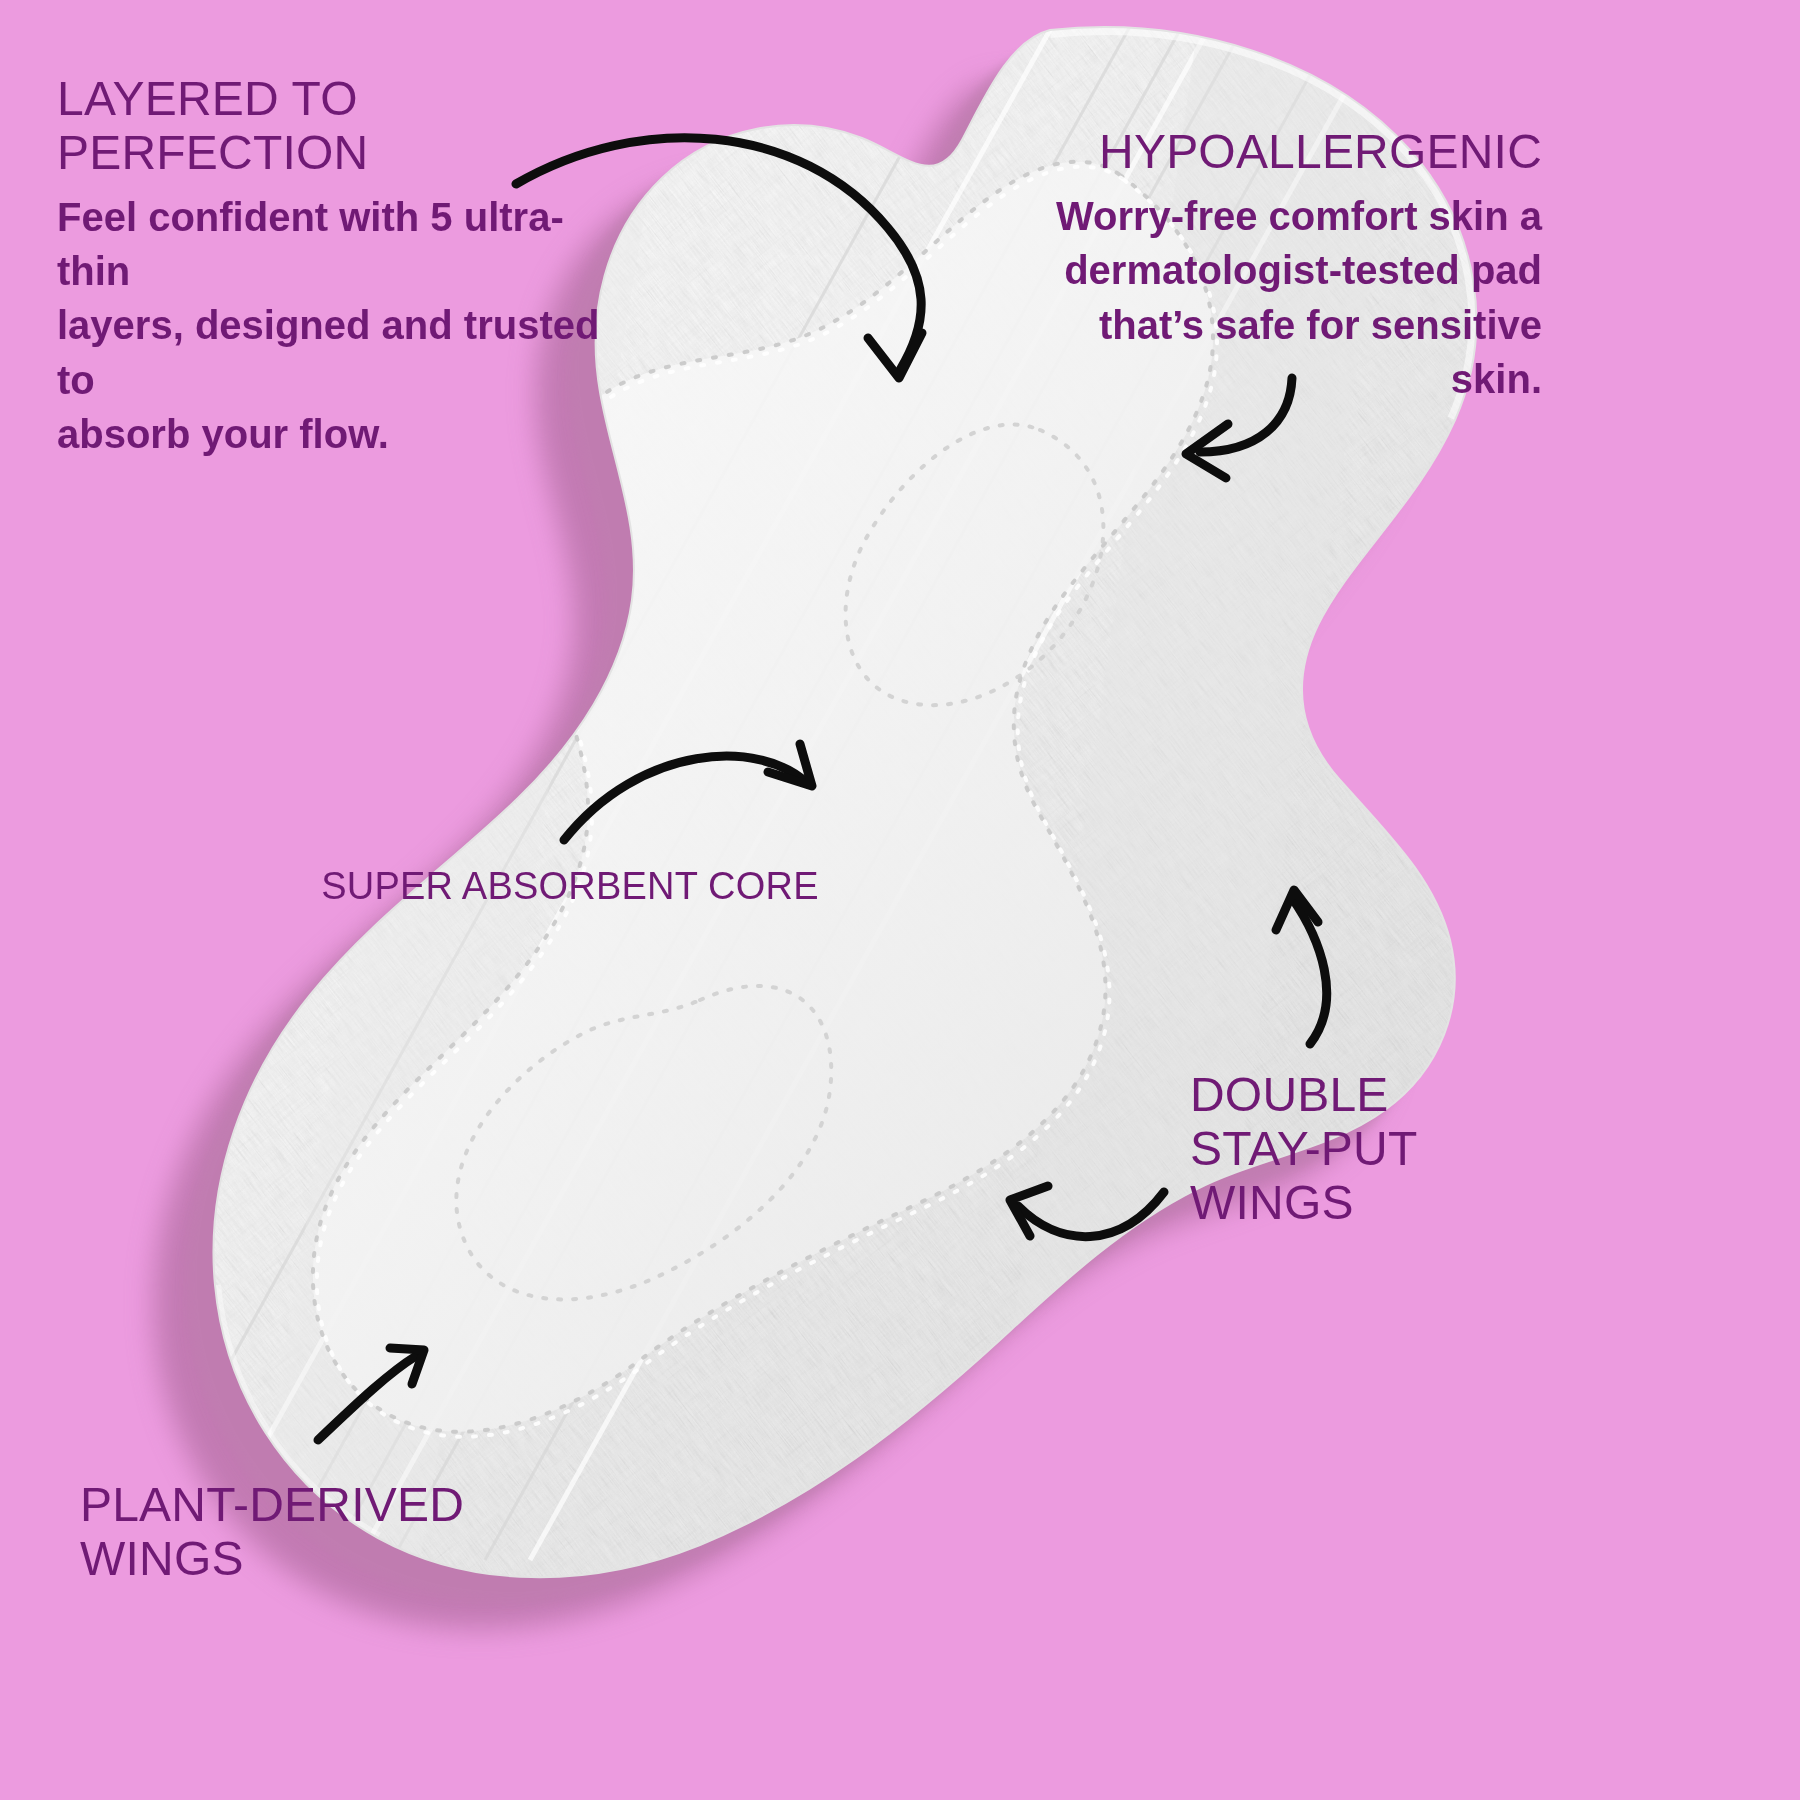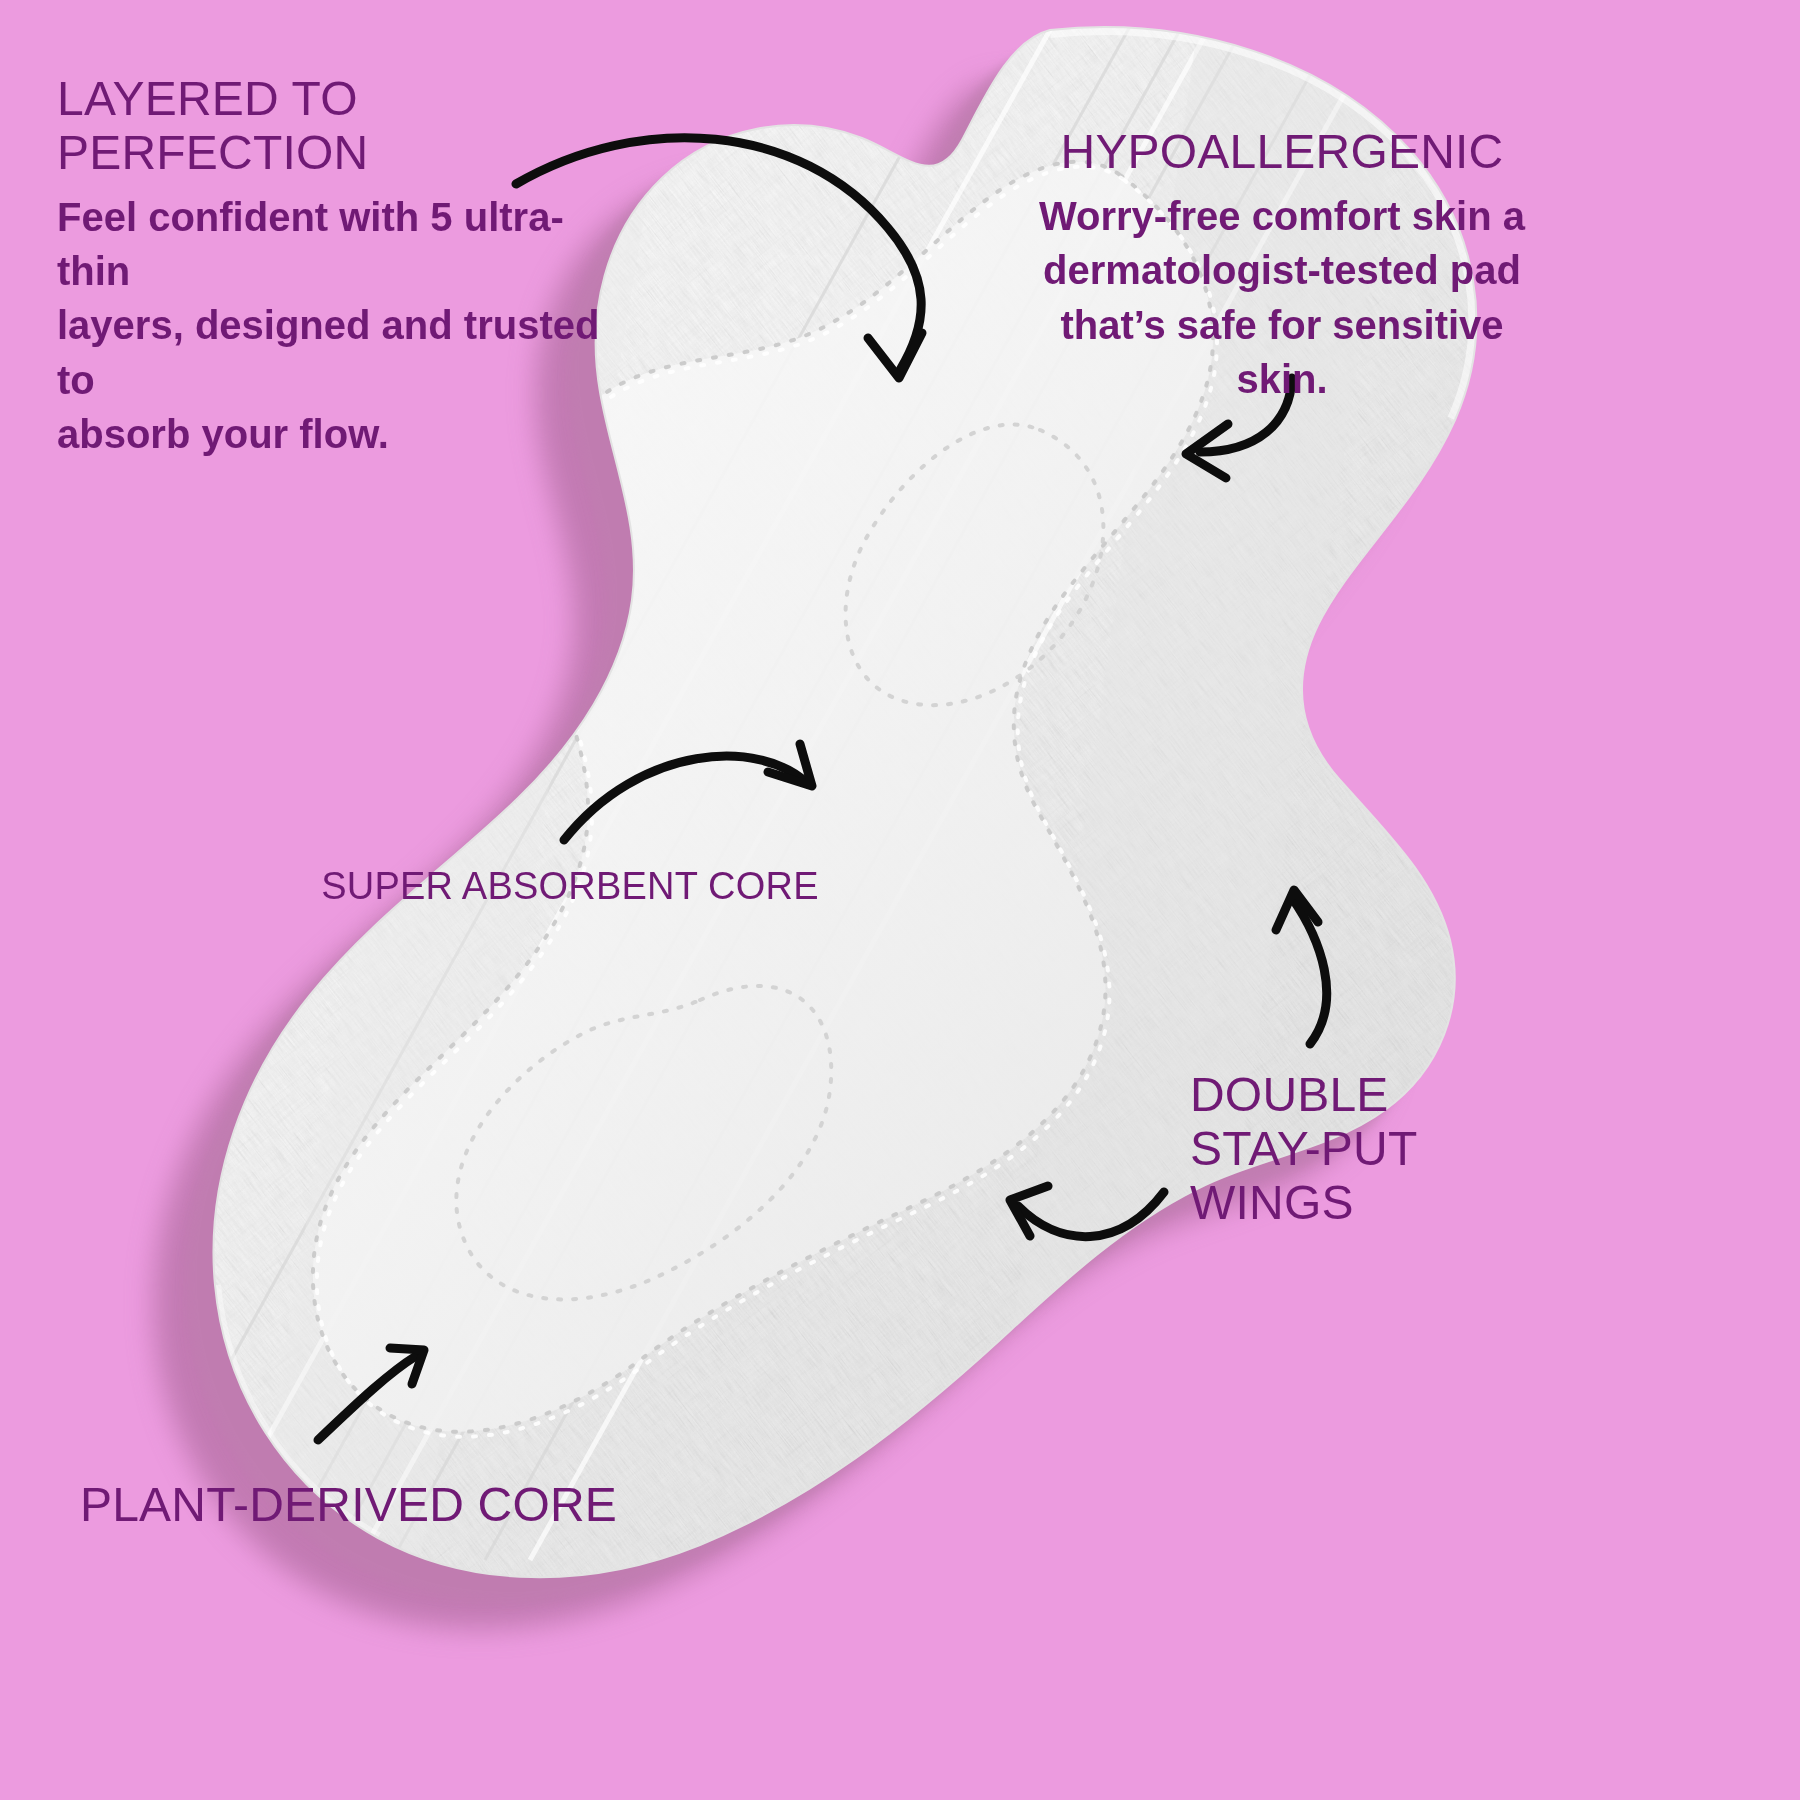--- a/index.html
+++ b/index.html
@@ -22,21 +22,21 @@
     letter-spacing:.2px;margin:0 0 10px 0;white-space:pre-line;
   }
   .ann .bd{
     font-size:40px;line-height:1.36;font-weight:700;
     margin:0;white-space:pre-line;
   }
   .ann.right{text-align:right;}
   .ann.center{text-align:center;}
 
   #ann-layered{left:57px;top:72px;width:560px;}
-  #ann-hypo{left:1022px;top:125px;width:520px;text-align:center;}
+  #ann-hypo{left:1022px;top:125px;width:520px;text-align:right;}
   #ann-core{left:225px;top:865px;width:690px;text-align:center;}
   #ann-wings{left:1190px;top:1068px;width:350px;text-align:left;}
   #ann-plant{left:80px;top:1478px;width:540px;text-align:left;}
 
   #ann-core .hd{font-size:38px;}
   #ann-plant .hd{margin:0;}
 
   .arrow-layer{position:absolute;inset:0;width:1800px;height:1800px;pointer-events:none;}
 </style>
 </head>
@@ -277,16 +277,16 @@
     <div class="hd">SUPER ABSORBENT CORE</div>
   </div>
 
   <div class="ann right" id="ann-wings">
     <div class="hd">DOUBLE
 STAY-PUT
 WINGS</div>
   </div>
 
   <div class="ann" id="ann-plant">
-    <div class="hd">PLANT-DERIVED CORE</div>
+    <div class="hd">PLANT-DERIVED WINGS</div>
   </div>
 
 </div>
 
 </body></html>

